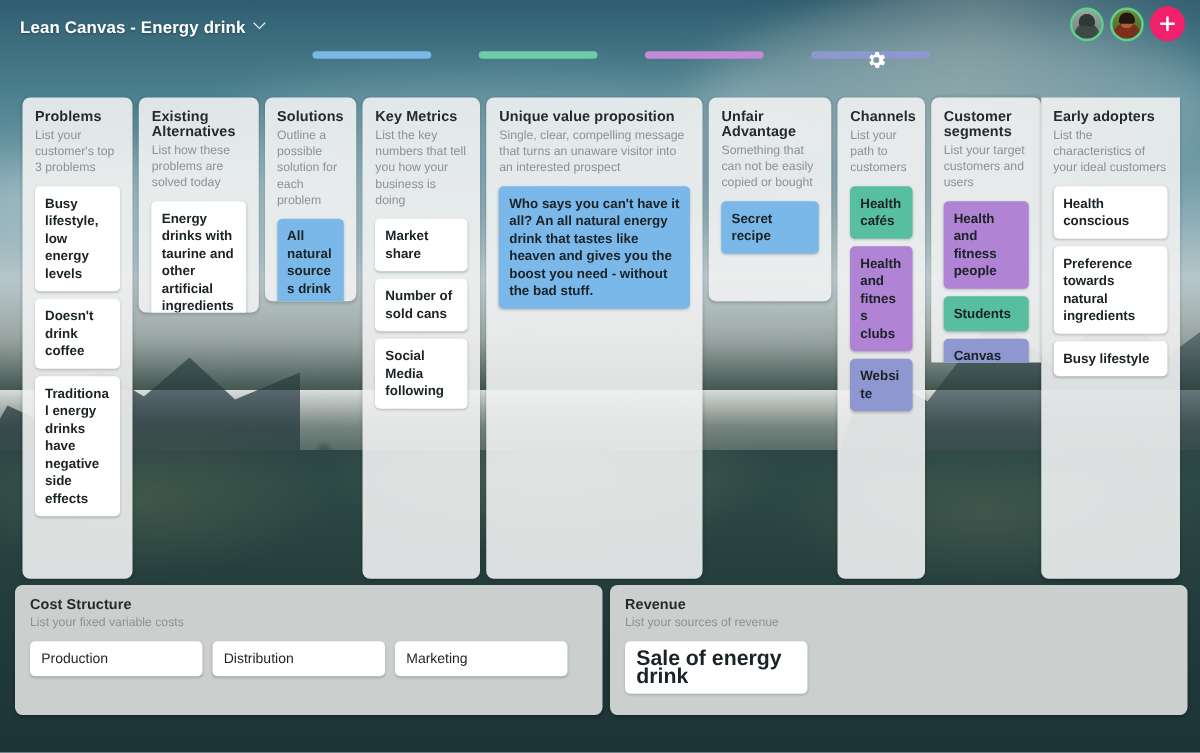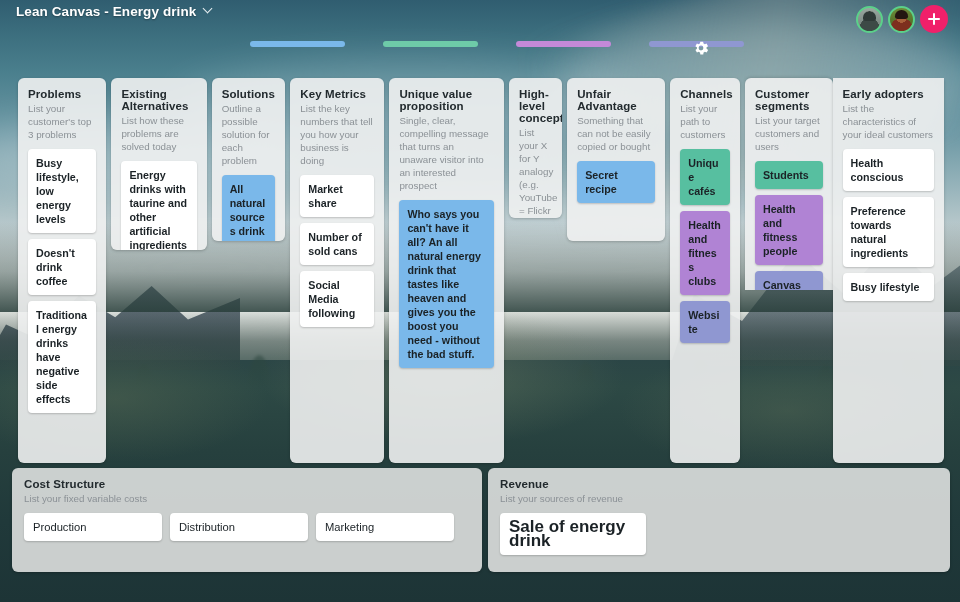--- a/index.html
+++ b/index.html
@@ -100,21 +100,21 @@
     opacity: .55;
     filter: blur(1.5px);
   }
 
   
   .topbar {
     position: absolute; left: 0; top: 0; width: 960px; height: 68px;
     z-index: 20;
   }
   .title-wrap {
-    position: absolute; left: 16px; top: 4px;
+    position: absolute; left: 16px; top: 14px;
     display: flex; align-items: flex-start; gap: 7px;
     cursor: pointer;
   }
   .doc-title {
     color: #ffffff;
     font-size: 13.5px;
     font-weight: bold;
     letter-spacing: .1px;
     text-shadow: 0 1px 2px rgba(0,0,0,.35);
   }
@@ -383,55 +383,48 @@
       </div>
 
       <div class="col">
         <div class="panel grow">
           <div class="panel-title">Unique value proposition</div>
           <div class="panel-sub">Single, clear, compelling message that turns an unaware visitor into an interested prospect</div>
           <div class="cards">
             <div class="card blue">Who says you can't have it all? An all natural energy drink that tastes like heaven and gives you the boost you need - without the bad stuff.</div>
           </div>
         </div>
-        <div class="panel" style="height:140px">
-          <div class="panel-title">High-level concept</div>
-          <div class="panel-sub">List your X for Y analogy (e.g. YouTube = Flickr for videos)</div>
-          <div class="cards">
-            <div class="card blue">A better tasting redbull without the bad stuff</div>
-          </div>
-        </div>
       </div>
 
       <div class="col">
         <div class="panel" style="height:163px">
           <div class="panel-title">Unfair Advantage</div>
           <div class="panel-sub">Something that can not be easily copied or bought</div>
           <div class="cards">
             <div class="card blue">Secret recipe</div>
           </div>
         </div>
         <div class="panel grow">
           <div class="panel-title">Channels</div>
           <div class="panel-sub">List your path to customers</div>
           <div class="cards">
-            <div class="card green">Unique cafés</div>
+            <div class="card green">Health cafés</div>
             <div class="card purple">Health and fitness clubs</div>
             <div class="card peri">Website</div>
           </div>
         </div>
       </div>
 
       <div class="col joined">
         <div class="panel top-r" style="height:212px">
           <div class="panel-title">Customer segments</div>
           <div class="panel-sub">List your target customers and users</div>
           <div class="cards">
+            <div class="card purple">Health and fitness people</div>
             <div class="card green">Students</div>
-            <div class="card purple">Health and fitness people</div>
             <div class="card peri">Canvas professionals</div>
           </div>
         </div>
         <div class="panel bottom-r grow">
           <div class="panel-title">Early adopters</div>
           <div class="panel-sub">List the characteristics of your ideal customers</div>
           <div class="cards">
             <div class="card white">Health conscious</div>
             <div class="card white">Preference towards natural ingredients</div>
             <div class="card white">Busy lifestyle</div>

